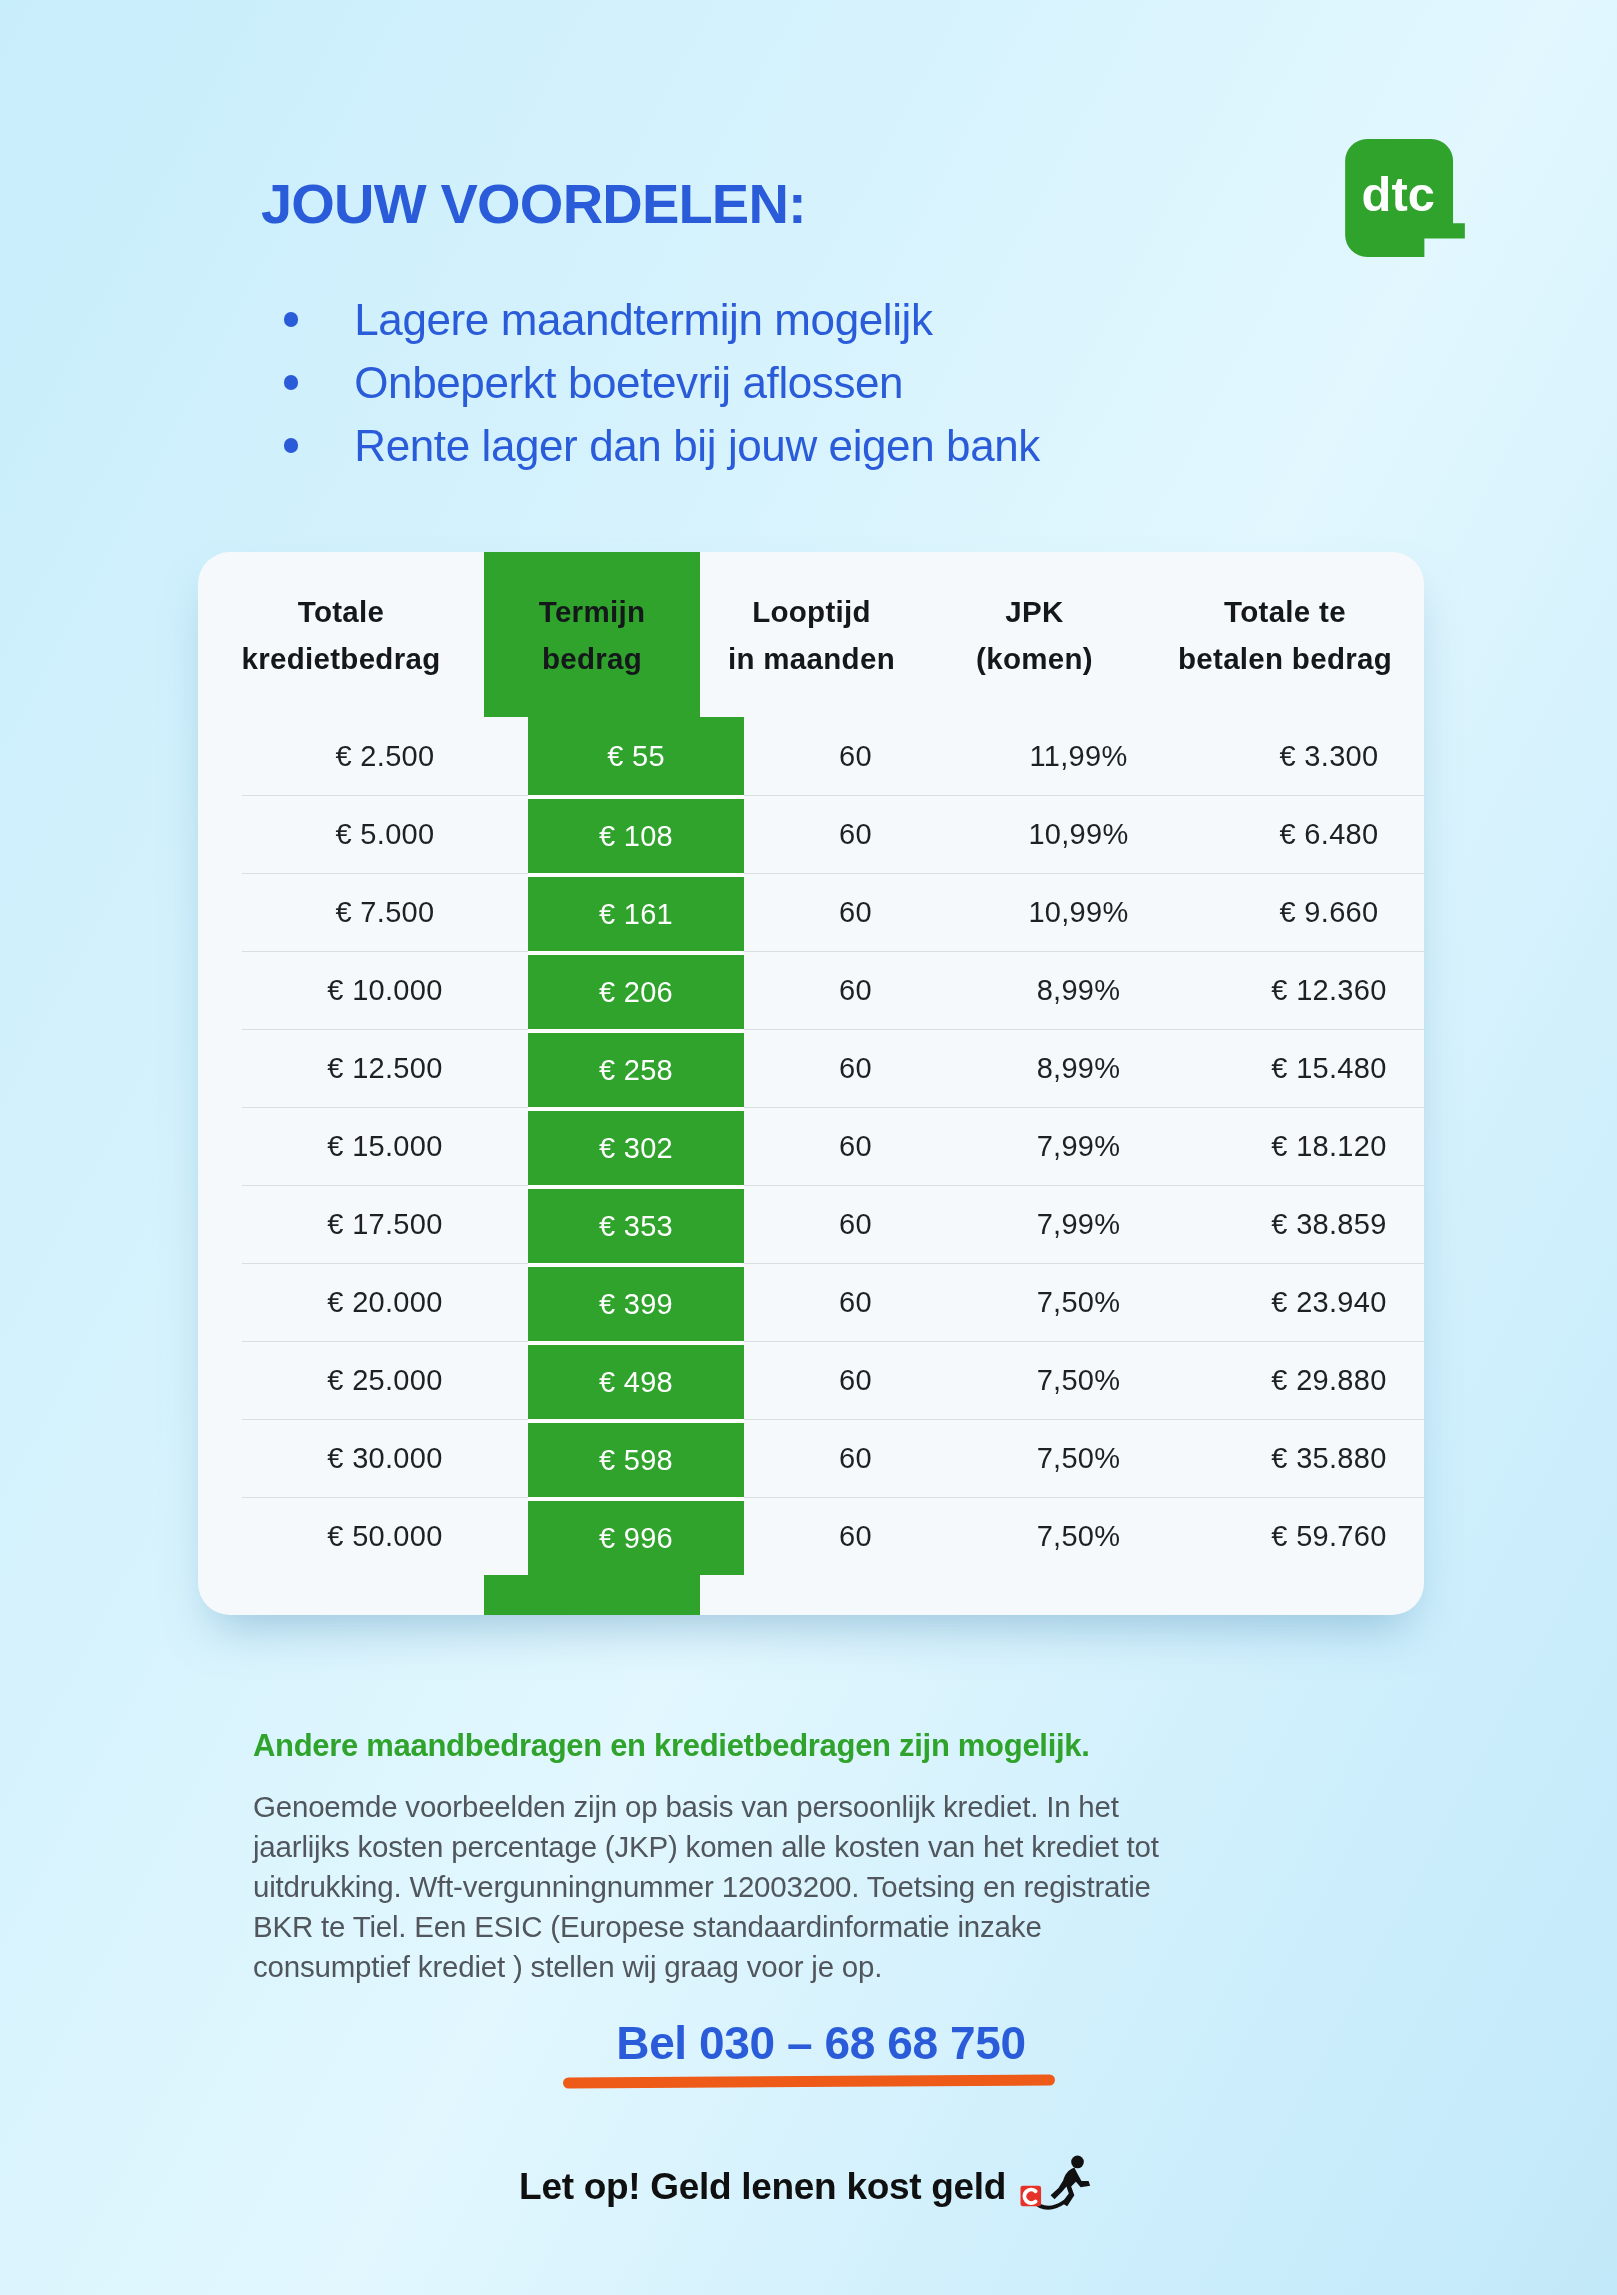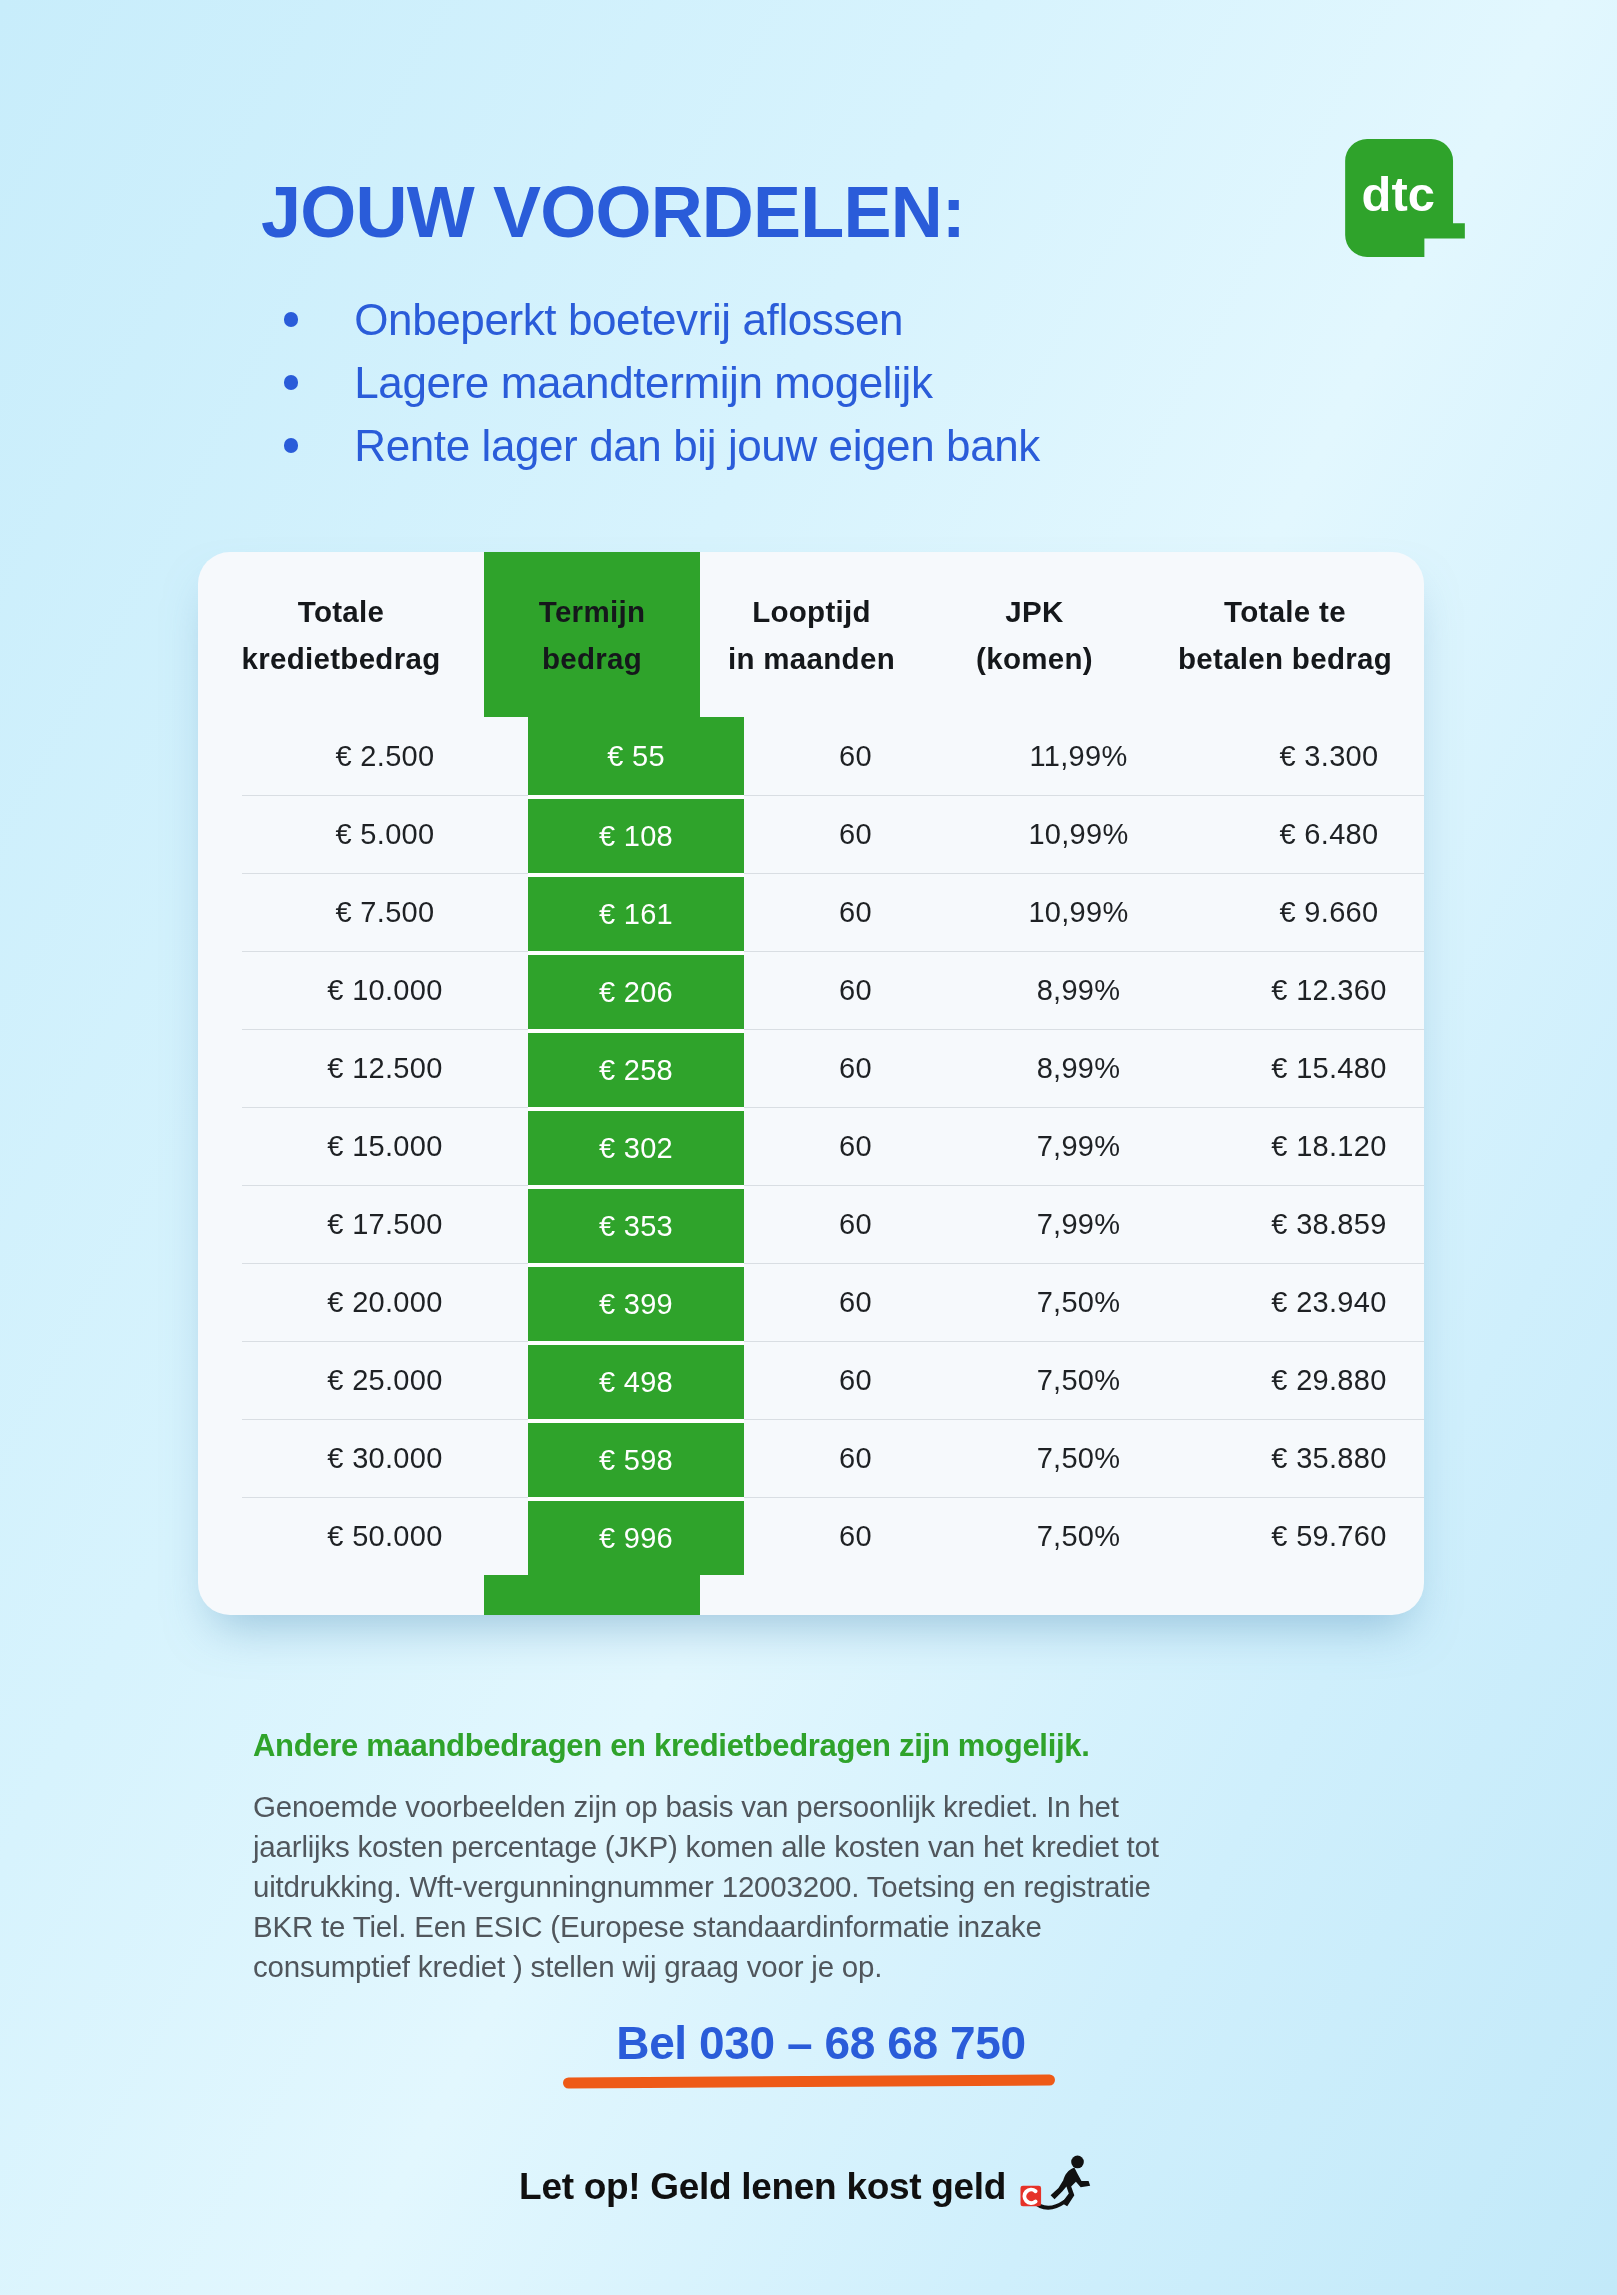--- a/index.html
+++ b/index.html
@@ -8,21 +8,21 @@
     font-family:"Liberation Sans", sans-serif;
     background:linear-gradient(118deg,#c8edfb 0%,#d7f3fd 35%,#e2f7fe 55%,#cfeffc 78%,#c2e9f9 100%);
     position:relative; overflow:hidden;
   }
   :root{
     --blue:#2a5cd9; --green:#2fa32b; --orange:#ee5a17; --red:#e63228;
     --ink:#1e2124; --gray:#50565c; --divider:#d9dee3; --cardbg:#f6f9fc;
   }
   .title{
     position:absolute; left:261px; top:171px;
-    font-size:72px; font-weight:800; letter-spacing:-0.8px; color:var(--blue);
+    font-size:56px; font-weight:800; letter-spacing:-0.8px; color:var(--blue);
     white-space:nowrap;
   }
   .logo-svg{ position:absolute; left:1345px; top:139px; }
 
   .bullets{ position:absolute; left:284px; top:288px; list-style:none; }
   .bullets li{ display:flex; align-items:center; height:63px; white-space:nowrap; }
   .dot{ width:14.3px; height:14.3px; border-radius:50%; background:var(--blue); margin-right:56px; flex:0 0 auto; }
   .b-label{ font-size:44px; font-weight:500; letter-spacing:-0.4px; color:var(--blue); }
 
   .card{
@@ -72,25 +72,25 @@
 <div class="title">JOUW VOORDELEN:</div>
 
 <svg class="logo-svg" width="120" height="118" viewBox="0 0 142 140">
   <path d="M26 0 H102 A26 26 0 0 1 128 26 V100 H142 V118 H94 V140 H26 A26 26 0 0 1 0 114 V26 A26 26 0 0 1 26 0 Z" fill="#2fa32b"></path>
   <text x="63" y="86" text-anchor="middle" font-family="Liberation Sans, sans-serif" font-size="58" font-weight="800" fill="#ffffff">dtc</text>
 </svg>
 
 <ul class="bullets">
   <li>
     <span class="dot"></span>
-    <span class="b-label">Onbeperkt boetevrij aflossen</span>
+    <span class="b-label">Lagere maandtermijn mogelijk</span>
   </li>
   <li>
     <span class="dot"></span>
-    <span class="b-label">Lagere maandtermijn mogelijk</span>
+    <span class="b-label">Onbeperkt boetevrij aflossen</span>
   </li>
   <li>
     <span class="dot"></span>
     <span class="b-label">Rente lager dan bij jouw eigen bank</span>
   </li>
 </ul>
 
 <div class="card">
   <div class="t-row header-row">
     <div class="cell">

